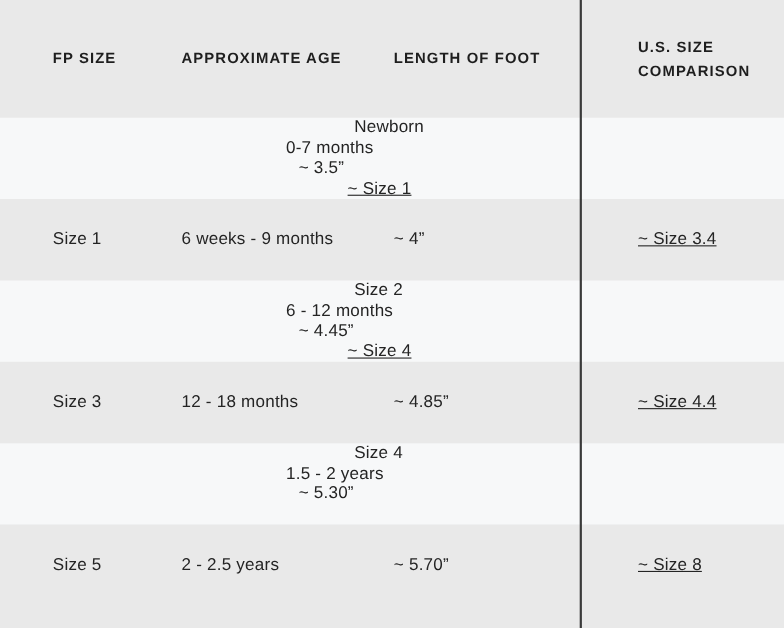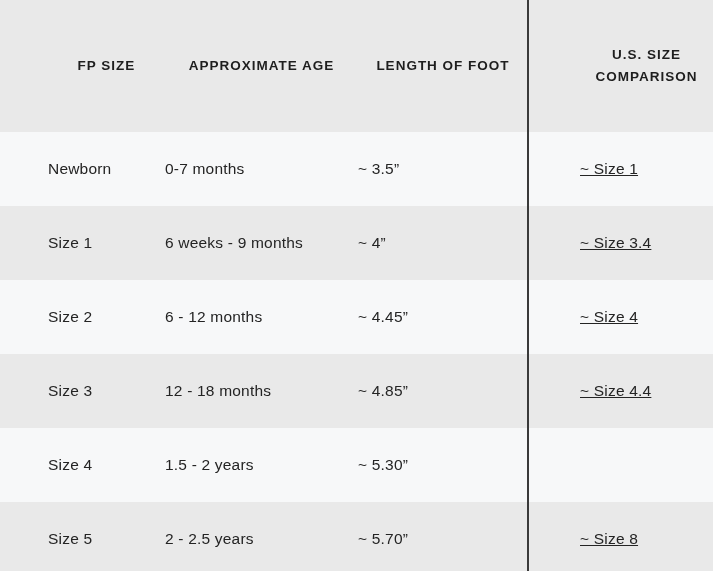--- a/index.html
+++ b/index.html
@@ -30,26 +30,25 @@
     background:var(--divider_color);
     z-index:5;
   }
   .row{
     display:flex;
     align-items:center;
     width:100%;
     flex:0 0 auto;
   }
   .row.header{
-    height:132px;
+    height:107px;
     background:var(--header_bg);
-    text-align:center;
   }
   .row.body{height:74px;}
-  .row.light{background:var(--row_light_bg);}
+  .row.light{background:var(--row_light_bg);flex-direction:column;}
   .row.gray{background:var(--row_gray_bg);}
   .row.last{
     height:94px;
     padding-bottom:20px;
   }
   .cell{
     flex:0 0 auto;
     font-size:15.5px;
     letter-spacing:0.2px;
     line-height:1.2;

